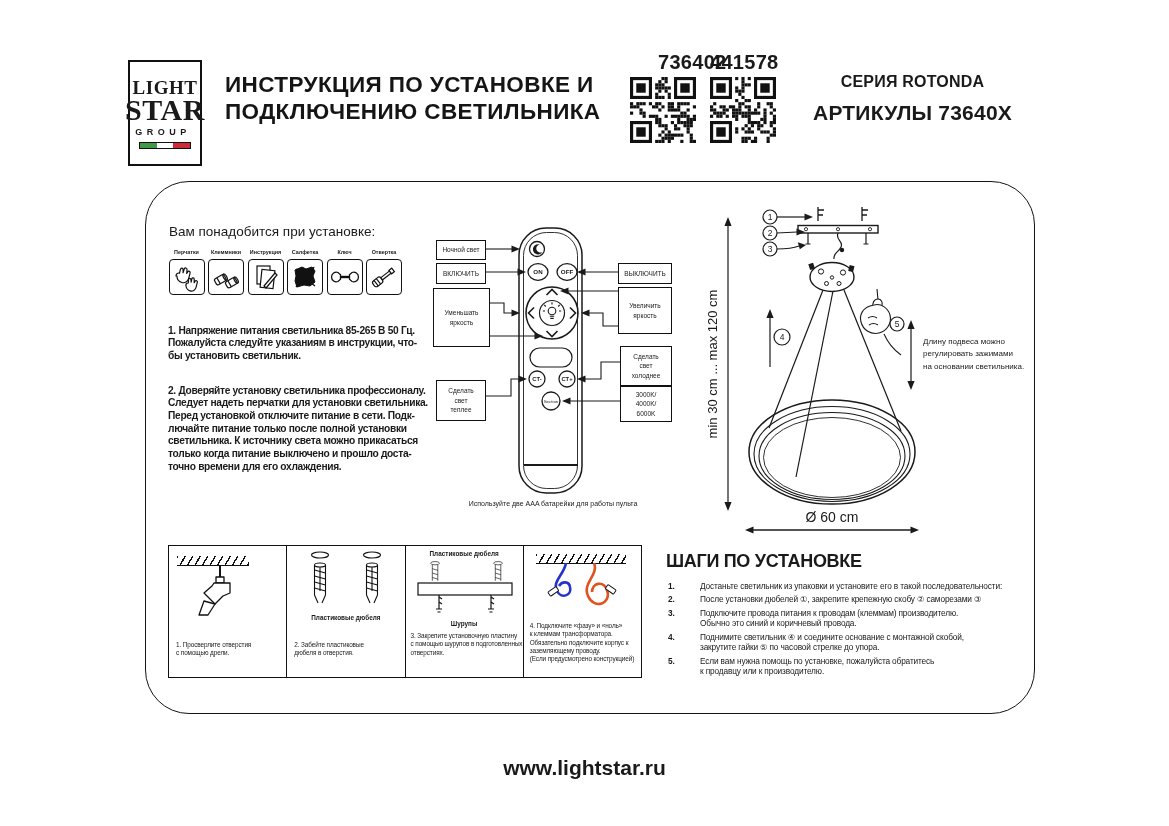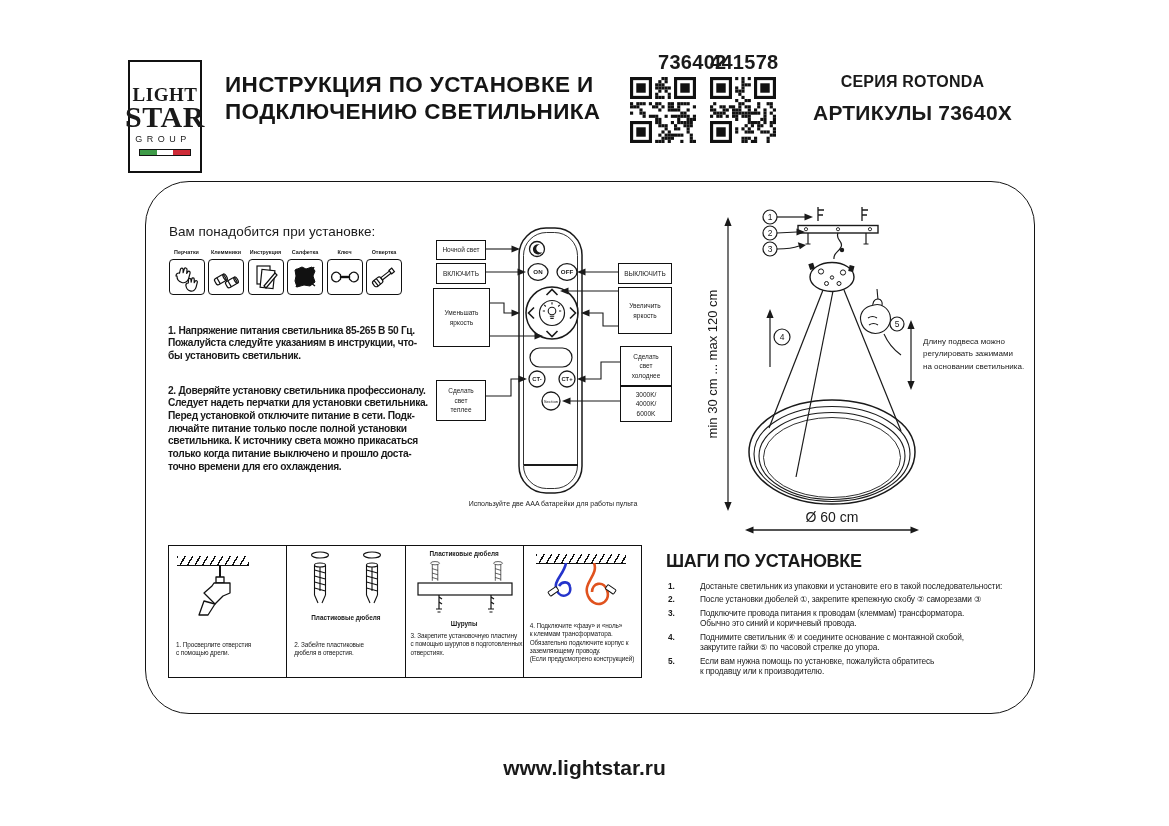--- a/index.html
+++ b/index.html
@@ -1,24 +1,24 @@
 <!DOCTYPE html>
 <html><head>
 <meta charset="utf-8">
 <style>
   html,body{margin:0;padding:0;background:#fff;}
   .page{position:relative;width:1169px;height:826px;background:#fff;overflow:hidden;
         font-family:"Liberation Sans","DejaVu Sans",sans-serif;color:#1a1a1a;}
   .abs{position:absolute;}
   
   .logo-box{left:128px;top:60px;width:70px;height:85px;border:2px solid #111;
-            display:flex;flex-direction:column;align-items:center;justify-content:flex-start;padding-top:24px;z-index:2;}
+            display:flex;flex-direction:column;align-items:center;justify-content:flex-start;padding-top:17px;z-index:2;}
   .logo-w1,.logo-w2{font-family:"Liberation Serif","DejaVu Serif",serif;font-weight:700;line-height:.92;letter-spacing:.5px;}
   .logo-w1{font-size:19px;} .logo-w2{font-size:30px;}
-  .logo-w3{font-size:9px;letter-spacing:4.5px;margin:3px 8px 0 4px;font-weight:400;}
+  .logo-w3{font-size:9px;letter-spacing:4.5px;margin:3px 8px 0 4px;font-weight:700;}
   .logo-flag{width:50px;height:5px;border:1px solid #111;margin-top:5px;display:flex;}
   .logo-flag i{flex:1;}
   .doc-title{left:225px;top:72px;font-size:22.5px;font-weight:700;line-height:1.18;letter-spacing:.4px;
              white-space:pre-line;z-index:2;color:#151515;}
   .qr-num{top:51px;font-size:20px;font-weight:700;letter-spacing:.3px;z-index:2;}
   .qr-svg{top:77px;z-index:2;}
   .series-block{left:810px;top:73px;width:205px;text-align:center;z-index:2;}
   .series-line{font-size:16px;font-weight:700;letter-spacing:.2px;}
   .articles-line{font-size:21px;font-weight:700;margin-top:10px;letter-spacing:.2px;}
   
@@ -683,21 +683,21 @@
     <div class="step">
       <div class="step-num">1.</div>
       <div class="step-text">Достаньте светильник из упаковки и установите его в такой последовательности:</div>
     </div>
     <div class="step">
       <div class="step-num">2.</div>
       <div class="step-text">После установки дюбелей ①, закрепите крепежную скобу ② саморезами ③</div>
     </div>
     <div class="step">
       <div class="step-num">3.</div>
-      <div class="step-text">Подключите провода питания к проводам (клеммам) трансформатора.
+      <div class="step-text">Подключите провода питания к проводам (клеммам) производителю.
 Обычно это синий и коричневый провода.</div>
     </div>
     <div class="step">
       <div class="step-num">4.</div>
       <div class="step-text">Поднимите светильник ④ и соедините основание с монтажной скобой,
 закрутите гайки ⑤ по часовой стрелке до упора.</div>
     </div>
     <div class="step">
       <div class="step-num">5.</div>
       <div class="step-text">Если вам нужна помощь по установке, пожалуйста обратитесь

